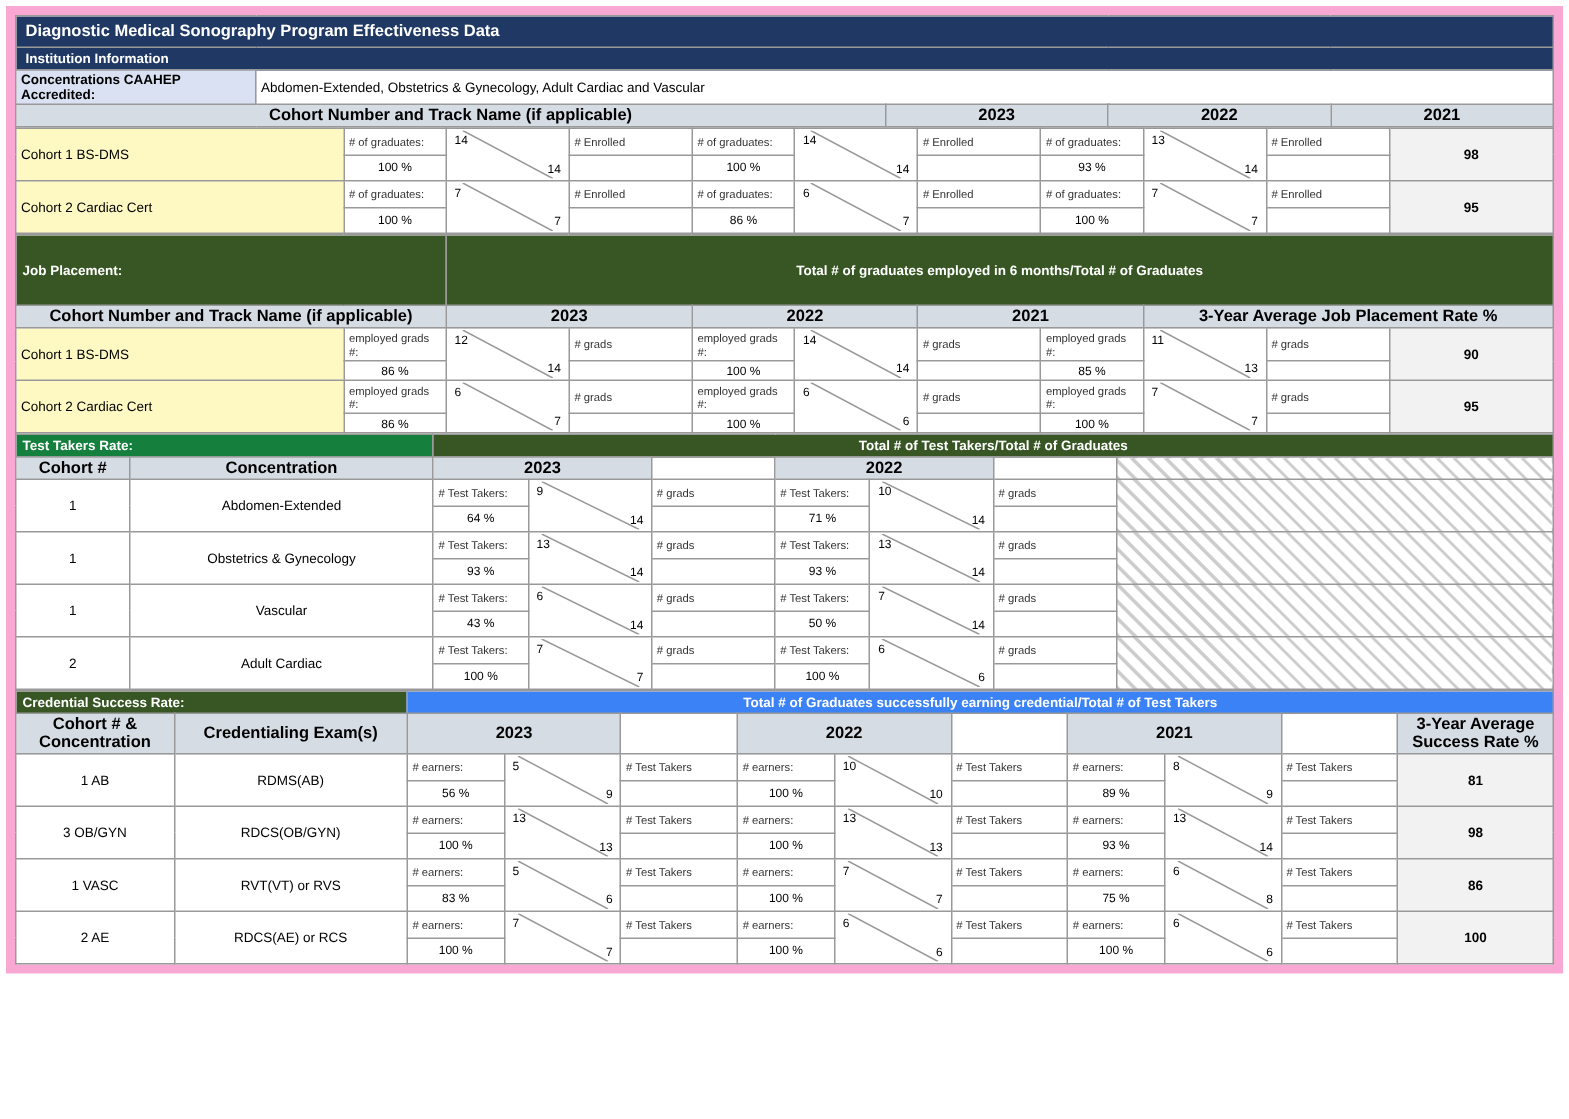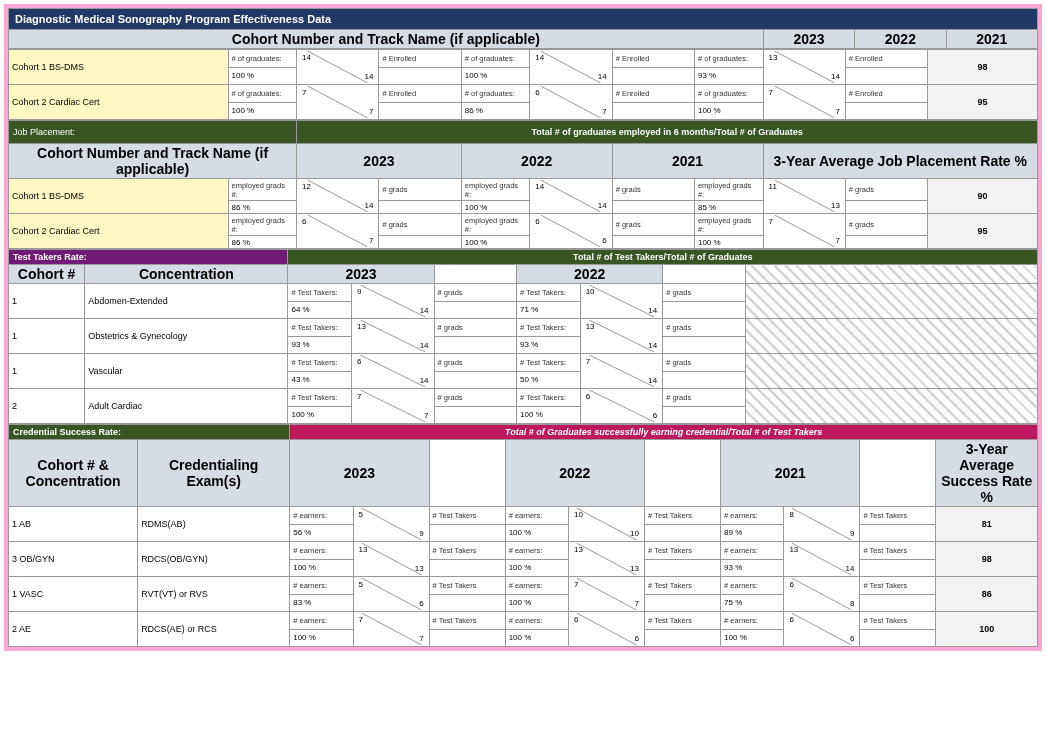--- a/index.html
+++ b/index.html
@@ -4,21 +4,21 @@
   <style>
     * { margin: 0; padding: 0; box-sizing: border-box; }
     body {
       font-family: Arial, sans-serif;
       font-size: 9px;
       background: #fff;
       width: 1046px;
       min-height: 746px;
     }
     .outer {
-      border: 4px solid #f9a8d4;
+      border: 6px solid #f9a8d4;
       margin: 4px;
     }
     .main-title {
       background: #1f3864;
       color: #fff;
       font-size: 11px;
       font-weight: bold;
       padding: 4px 6px;
     }
     table {
@@ -29,21 +29,21 @@
       border: 1px solid #999;
       padding: 1px 3px;
       vertical-align: middle;
       font-size: 9px;
     }
     .info-label {
       font-weight: bold;
       background: #d9e1f2;
       width: 160px;
     }
-    .center { }
+    .center { text-align: center; }
     .diagonal-cell {
       position: relative;
       overflow: hidden;
       min-width: 50px;
       min-height: 30px;
     }
     .diag-container {
       position: relative;
       width: 100%;
       height: 32px;
@@ -82,21 +82,21 @@
       font-size: 7.5px;
       color: #333;
     }
     .section-row-header {
       background: #375623;
       color: #fff;
     }
     .sub-header {
       background: #d6dce4;
       font-weight: bold;
-      font-size: 14px;
+      font-size: 11px;
       text-align: center;
     }
     .institution-section {
       background: #1f3864;
       color: #fff;
       font-weight: bold;
       padding: 2px 6px;
       font-size: 9px;
     }
     .avg-col {
@@ -112,22 +112,29 @@
 <body>
 
 <div class="outer">
   <table>
 
     <tbody>
         <tr>
       <td colspan="8" class="main-title">Diagnostic Medical Sonography Program Effectiveness Data</td>
     </tr>
 
-
-
+    <tr>
+      <td colspan="8" class="institution-section">Institution Information</td>
+    </tr>
+
+
+    <tr>
+      <td class="info-label">Concentrations CAAHEP Accredited:</td>
+      <td colspan="7">Abdomen-Extended, Obstetrics &amp; Gynecology, Adult Cardiac and Vascular</td>
+    </tr>
 
 
     <tr>
       <td colspan="2" class="sub-header">Cohort Number and Track Name (if applicable)</td>
       <td colspan="2" class="sub-header" style="text-align:center;">2023</td>
       <td colspan="2" class="sub-header" style="text-align:center;">2022</td>
       <td colspan="2" class="sub-header" style="text-align:center;">2021</td>
 
     </tr>
   </tbody>
@@ -254,21 +261,21 @@
       <col style="width:50px">
       <col style="width:60px">
       <col style="width:60px">
       <col style="width:50px">
       <col style="width:60px">
       <col style="width:60px">
       <col style="width:80px">
     </colgroup>
     <tbody>
         <tr>
-      <td colspan="2" class="section-row-header" style="background:#375623;color:#fff;font-weight:normal;padding:6px 4px;">Job Placement:</td>
+      <td colspan="2" class="section-row-header" style="background:#375623;color:#fff;font-weight:bold;padding:18px 4px;">Job Placement:</td>
       <td colspan="9" class="section-row-header" style="background:#375623;color:#fff;font-weight:bold;padding:2px 4px;text-align:center;">Total # of graduates employed in 6 months/Total # of Graduates</td>
     </tr>
     <tr>
       <td colspan="2" class="sub-header">Cohort Number and Track Name (if applicable)</td>
       <td colspan="2" class="sub-header">2023</td>
       <td colspan="2" class="sub-header">2022</td>
       <td colspan="2" class="sub-header">2021</td>
       <td colspan="3" class="sub-header">3-Year Average Job Placement Rate %</td>
     </tr>
 
@@ -373,21 +380,21 @@
       <col style="width:50px">
       <col style="width:65px">
       <col style="width:65px">
       <col style="width:50px">
       <col style="width:65px">
       <col style="width:65px">
       <col style="width:230px">
     </colgroup>
     <tbody>
         <tr>
-      <td colspan="2" class="section-row-header" style="background:#701a75;color:#fff;font-weight:bold;padding:2px 4px;">Test Takers Rate:</td>
+      <td colspan="2" class="section-row-header" style="background:#15803d;color:#fff;font-weight:bold;padding:2px 4px;">Test Takers Rate:</td>
       <td colspan="7" class="section-row-header" style="background:#375623;color:#fff;font-weight:bold;padding:2px 4px;text-align:center;">Total # of Test Takers/Total # of Graduates</td>
     </tr>
     <tr>
       <td class="sub-header">Cohort #</td>
       <td class="sub-header">Concentration</td>
       <td colspan="2" class="sub-header">2023</td>
       <td></td>
       <td colspan="2" class="sub-header">2022</td>
       <td></td>
       <td class="hatch-cell"></td>
@@ -542,21 +549,21 @@
       <col style="width:60px">
       <col style="width:60px">
       <col style="width:50px">
       <col style="width:60px">
       <col style="width:60px">
       <col style="width:80px">
     </colgroup>
     <tbody>
         <tr>
       <td colspan="2" class="section-row-header" style="background:#375623;color:#fff;font-weight:bold;padding:2px 4px;">Credential Success Rate:</td>
-      <td colspan="10" class="section-row-header" style="background:#be185d;color:#fff;font-weight:bold;padding:2px 4px;text-align:center;font-style:italic;">Total # of Graduates successfully earning credential/Total # of Test Takers</td>
+      <td colspan="10" class="section-row-header" style="background:#3b82f6;color:#fff;font-weight:bold;padding:2px 4px;text-align:center;">Total # of Graduates successfully earning credential/Total # of Test Takers</td>
     </tr>
     <tr>
       <td class="sub-header">Cohort # &amp; Concentration</td>
       <td class="sub-header">Credentialing Exam(s)</td>
       <td colspan="2" class="sub-header">2023</td>
       <td></td>
       <td colspan="2" class="sub-header">2022</td>
       <td></td>
       <td colspan="2" class="sub-header">2021</td>
       <td></td>

